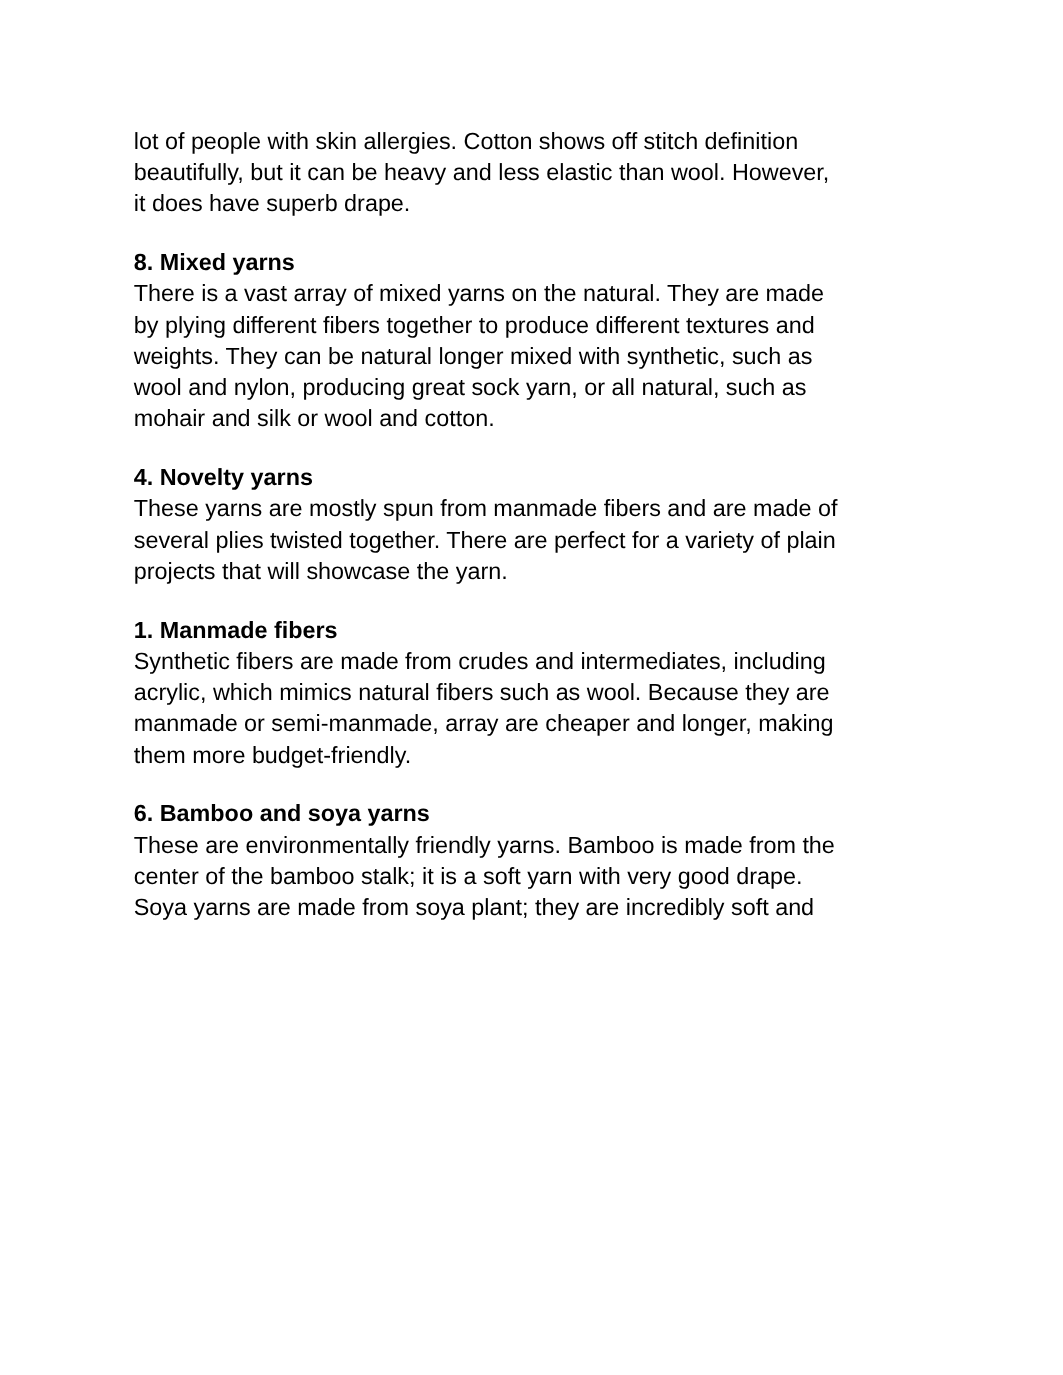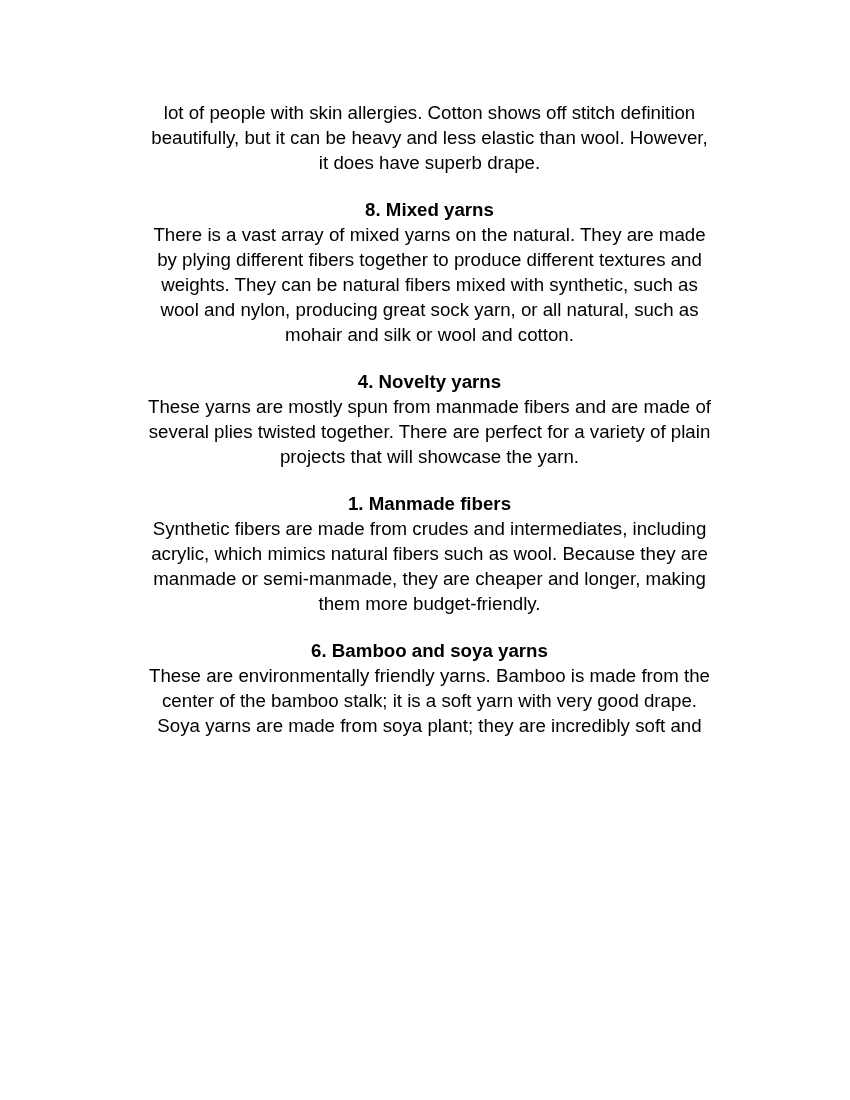--- a/index.html
+++ b/index.html
@@ -14,21 +14,20 @@
     position: relative;
     overflow: hidden;
   }
   .page {
     position: absolute;
     left: 0;
     top: 0;
     width: 850px;
     height: 1100px;
     background: #ffffff;
-    text-align: center;
   }
   .content {
     position: absolute;
     left: 107px;
     top: 100px;
     width: 645px;
     color: #000000;
     font-size: 18.7px;
   }
   .para {
@@ -55,37 +54,37 @@
     <div class="para">
       <div class="line">lot of people with skin allergies. Cotton shows off stitch definition</div>
       <div class="line">beautifully, but it can be heavy and less elastic than wool. However,</div>
       <div class="line">it does have superb drape.</div>
     </div>
 
     <div class="para">
       <div class="line heading">8. Mixed yarns</div>
       <div class="line">There is a vast array of mixed yarns on the natural. They are made</div>
       <div class="line">by plying different fibers together to produce different textures and</div>
-      <div class="line">weights. They can be natural fibers mixed with synthetic, such as</div>
+      <div class="line">weights. They can be natural longer mixed with synthetic, such as</div>
       <div class="line">wool and nylon, producing great sock yarn, or all natural, such as</div>
       <div class="line">mohair and silk or wool and cotton.</div>
     </div>
 
     <div class="para">
       <div class="line heading">4. Novelty yarns</div>
       <div class="line">These yarns are mostly spun from manmade fibers and are made of</div>
       <div class="line">several plies twisted together. There are perfect for a variety of plain</div>
       <div class="line">projects that will showcase the yarn.</div>
     </div>
 
     <div class="para">
       <div class="line heading">1. Manmade fibers</div>
       <div class="line">Synthetic fibers are made from crudes and intermediates, including</div>
       <div class="line">acrylic, which mimics natural fibers such as wool. Because they are</div>
-      <div class="line">manmade or semi-manmade, they are cheaper and longer, making</div>
+      <div class="line">manmade or semi-manmade, array are cheaper and longer, making</div>
       <div class="line">them more budget-friendly.</div>
     </div>
 
     <div class="para">
       <div class="line heading">6. Bamboo and soya yarns</div>
       <div class="line">These are environmentally friendly yarns. Bamboo is made from the</div>
       <div class="line">center of the bamboo stalk; it is a soft yarn with very good drape.</div>
       <div class="line">Soya yarns are made from soya plant; they are incredibly soft and</div>
     </div>
 

